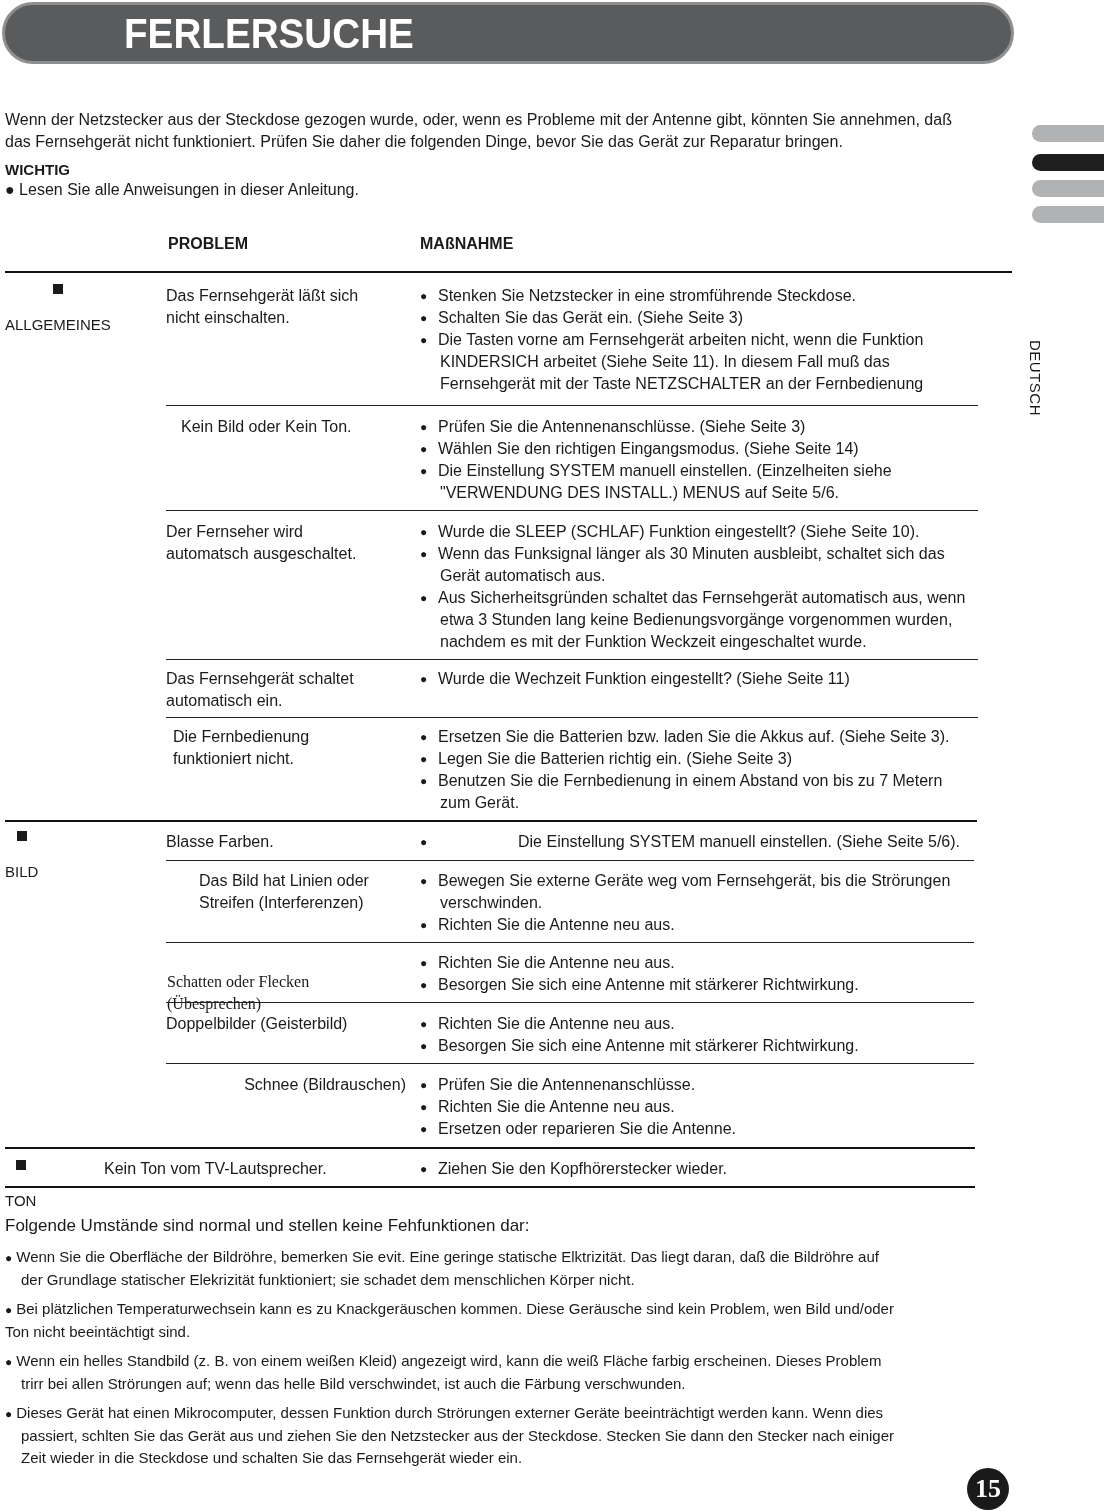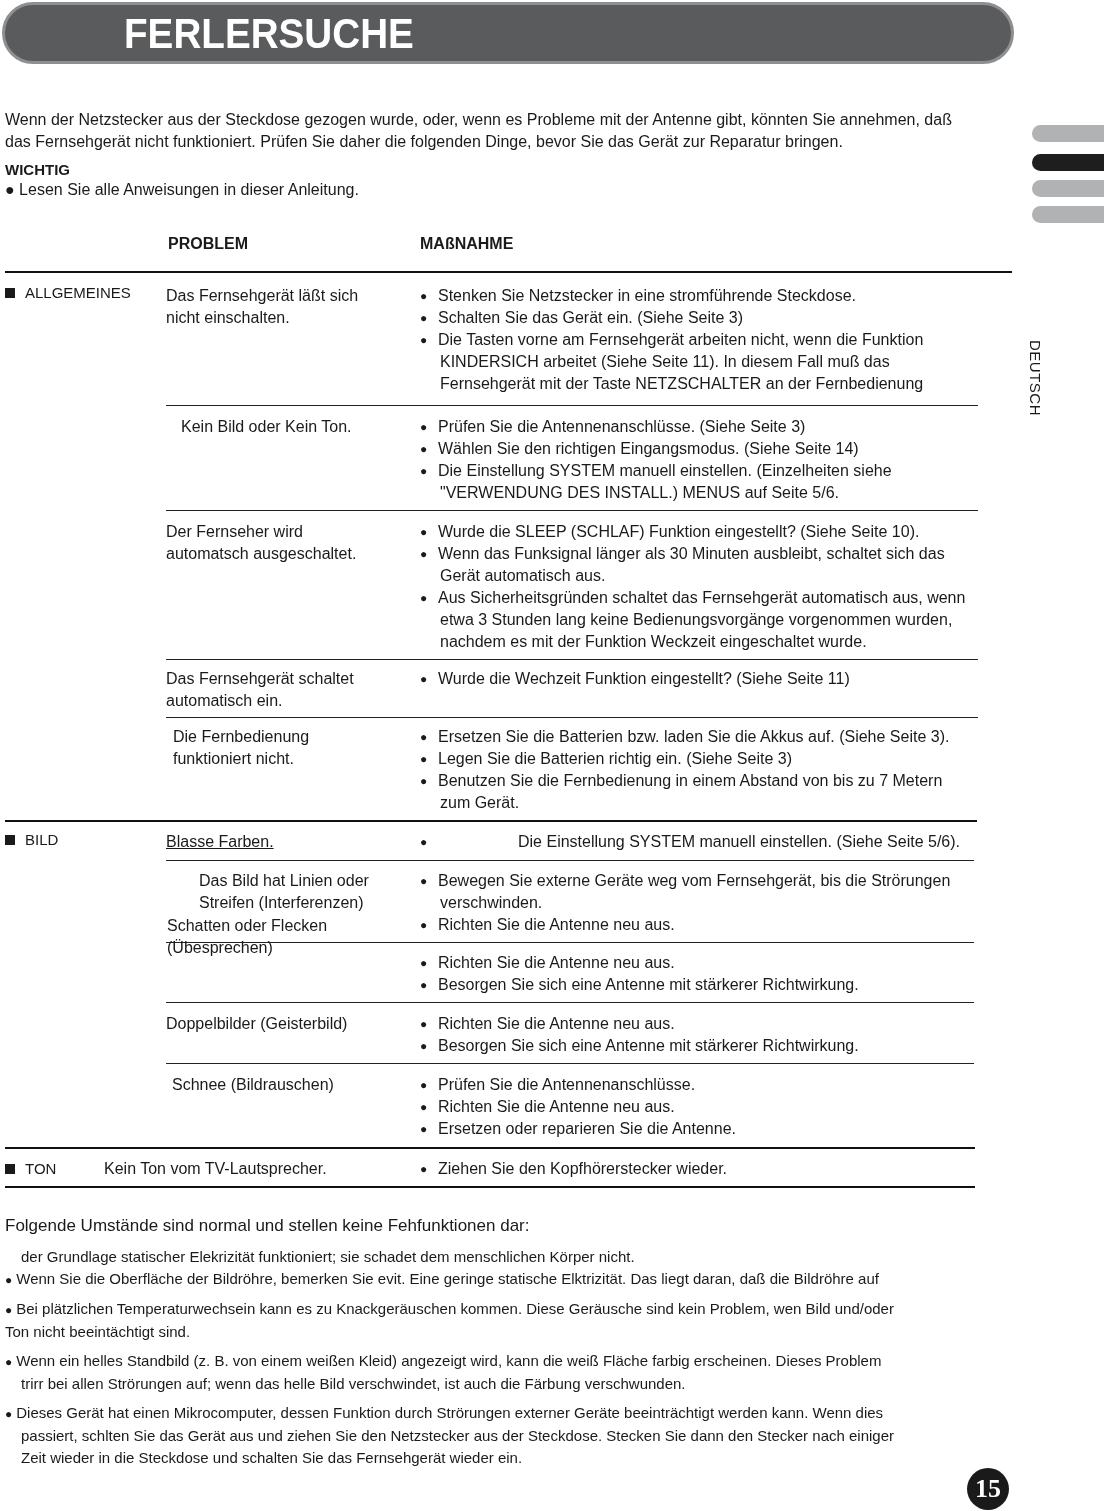--- a/index.html
+++ b/index.html
@@ -16,21 +16,21 @@
   .wichtig { left:5px; top:161px; font-size:15px; font-weight:bold; }
   .intro-bullet { left:5px; top:181px; font-size:16px; }
   
   .tab { left:1032px; width:72px; height:17px; border-radius:9px 0 0 9px; background:#b1b2b4; }
   .tab.active { background:#1e1e1e; }
   .side-label { left:1027px; top:340px; font-size:15px; writing-mode:vertical-rl; letter-spacing:0.5px; }
   
   .col-head { top:235px; font-size:16px; font-weight:bold; }
   .hr { height:0; border-top:1px solid #222; }
   .hr.thick { border-top:2px solid #111; }
-  .cat { font-size:15px; display:flex; align-items:center; gap:10px; }
+  .cat { font-size:15px; display:flex; align-items:center; gap:22px;flex-direction:column; }
   .sq { width:10px; height:10px; background:#1a1a1a; display:inline-block; }
   .prob { font-size:16px; line-height:22px; width:240px; }
   .sol { font-size:16px; line-height:22px; width:620px; }
   .sol .item { padding-left:18px; position:relative; }
   .sol .item::before { content:"●"; position:absolute; left:0; top:0; font-size:12px; }
   .normal-head { left:5px; top:1216px; font-size:17px; }
   .note { left:5px; font-size:15px; line-height:22px; width:1010px; }
   .note .b { margin-right:4px; font-size:12px; }
   .page-num { left:967px; top:1468px; width:42px; height:42px; border-radius:50%; background:#1a1a1a;
     color:#fff; font-family:"Liberation Serif", serif; font-weight:bold; font-size:26px;
@@ -120,77 +120,77 @@
       <div>Die Fernbedienung</div>
       <div>funktioniert nicht.</div>
     </div>
     <div class="abs sol" style="left: 420px; top: 726px;">
       <div class="item">Ersetzen Sie die Batterien bzw. laden Sie die Akkus auf. (Siehe Seite 3).</div>
       <div class="item">Legen Sie die Batterien richtig ein. (Siehe Seite 3)</div>
       <div class="item">Benutzen Sie die Fernbedienung in einem Abstand von bis zu 7 Metern</div>
       <div class="" style="padding-left: 20px;">zum Gerät.</div>
     </div>
     <div class="abs hr thick" style="left: 5px; top: 820px; width: 972px;"></div>
-    <div class="abs prob" style="left: 166px; top: 831px; text-decoration: underline;">
+    <div class="abs prob" style="left: 166px; top: 831px;">
       <div>Blasse Farben.</div>
     </div>
     <div class="abs sol" style="left: 420px; top: 831px; text-align: center;">
       <div class="item">Die Einstellung SYSTEM manuell einstellen. (Siehe Seite 5/6).</div>
     </div>
     <div class="abs hr" style="left: 166px; top: 860px; width: 808px;"></div>
     <div class="abs prob" style="left: 167px; top: 870px; margin-left: 32px;">
       <div>Das Bild hat Linien oder</div>
       <div>Streifen (Interferenzen)</div>
     </div>
     <div class="abs sol" style="left: 420px; top: 870px;">
       <div class="item">Bewegen Sie externe Geräte weg vom Fernsehgerät, bis die Strörungen</div>
       <div class="" style="padding-left: 20px;">verschwinden.</div>
       <div class="item">Richten Sie die Antenne neu aus.</div>
     </div>
     <div class="abs hr" style="left: 166px; top: 942px; width: 808px;"></div>
-    <div class="abs prob" style="left: 167px; top: 915px;">
+    <div class="abs prob" style="left: 167px; top: 971px; font-family: Liberation Serif, serif;">
       <div>Schatten oder Flecken</div>
       <div>(Übesprechen)</div>
     </div>
     <div class="abs sol" style="left: 420px; top: 952px;">
       <div class="item">Richten Sie die Antenne neu aus.</div>
       <div class="item">Besorgen Sie sich eine Antenne mit stärkerer Richtwirkung.</div>
     </div>
     <div class="abs hr" style="left: 166px; top: 1002px; width: 808px;"></div>
     <div class="abs prob" style="left: 166px; top: 1013px;">
       <div>Doppelbilder (Geisterbild)</div>
     </div>
     <div class="abs sol" style="left: 420px; top: 1013px;">
       <div class="item">Richten Sie die Antenne neu aus.</div>
       <div class="item">Besorgen Sie sich eine Antenne mit stärkerer Richtwirkung.</div>
     </div>
     <div class="abs hr" style="left: 166px; top: 1063px; width: 808px;"></div>
-    <div class="abs prob" style="left: 172px; top: 1074px;">
+    <div class="abs prob" style="left: 166px; top: 1074px; text-align: right;">
       <div>Schnee (Bildrauschen)</div>
     </div>
     <div class="abs sol" style="left: 420px; top: 1074px;">
       <div class="item">Prüfen Sie die Antennenanschlüsse.</div>
       <div class="item">Richten Sie die Antenne neu aus.</div>
       <div class="item">Ersetzen oder reparieren Sie die Antenne.</div>
     </div>
     <div class="abs hr thick" style="left: 5px; top: 1147px; width: 970px;"></div>
     <div class="abs prob" style="left: 104px; top: 1158px; width: 300px;">
       <div>Kein Ton vom TV-Lautsprecher.</div>
     </div>
     <div class="abs sol" style="left: 420px; top: 1158px;">
       <div class="item">Ziehen Sie den Kopfhörerstecker wieder.</div>
     </div>
     <div class="abs hr thick" style="left: 5px; top: 1186px; width: 970px;"></div>
   </div>
 
 <div class="abs normal-head">Folgende Umstände sind normal und stellen keine Fehfunktionen dar:</div>
 <div id="notes">
     <div class="abs note" style="top: 1246px;">
+      <div><span class="b">●</span><span>Wenn Sie die Oberfläche der Bildröhre, bemerken Sie evit. Eine geringe statische Elktrizität. Das liegt daran, daß die Bildröhre auf</span></div>
       <div style="padding-left: 16px;">der Grundlage statischer Elekrizität funktioniert; sie schadet dem menschlichen Körper nicht.</div>
-      <div><span class="b">●</span><span>Wenn Sie die Oberfläche der Bildröhre, bemerken Sie evit. Eine geringe statische Elktrizität. Das liegt daran, daß die Bildröhre auf</span></div>
     </div>
     <div class="abs note" style="top: 1298px;">
       <div><span class="b">●</span><span>Bei plätzlichen Temperaturwechsein kann es zu Knackgeräuschen kommen. Diese Geräusche sind kein Problem, wen  Bild und/oder</span></div>
       <div>Ton nicht beeintächtigt sind.</div>
     </div>
     <div class="abs note" style="top: 1350px;">
       <div><span class="b">●</span><span>Wenn ein helles Standbild (z. B. von einem weißen Kleid) angezeigt wird, kann die weiß Fläche farbig erscheinen. Dieses Problem</span></div>
       <div style="padding-left: 16px;">trirr bei allen Strörungen auf; wenn das helle Bild verschwindet, ist auch die Färbung verschwunden.</div>
     </div>
     <div class="abs note" style="top: 1402px;">

